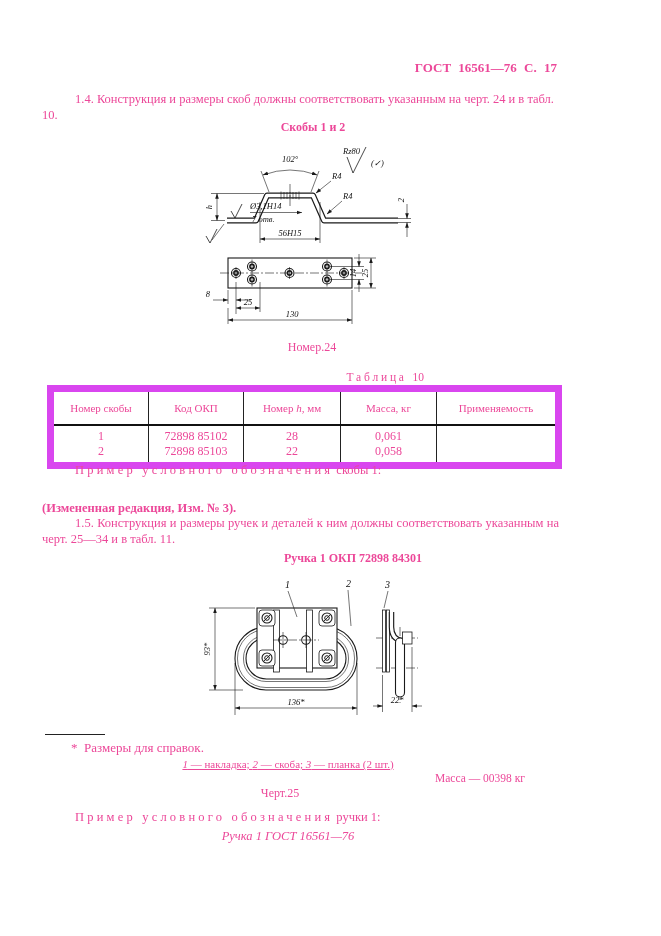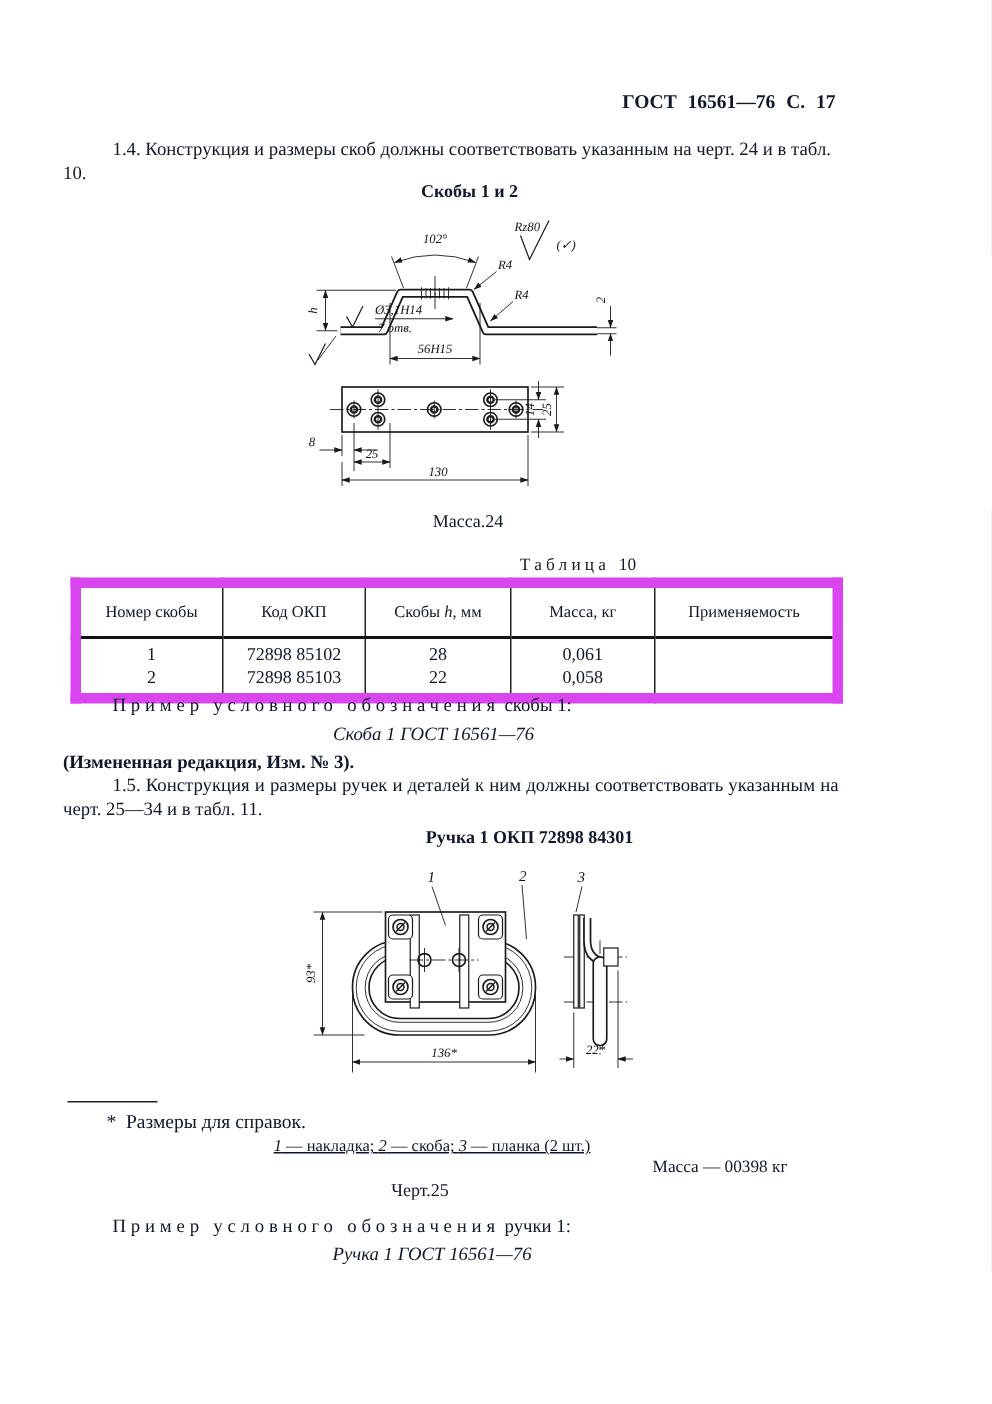--- a/index.html
+++ b/index.html
@@ -1,18 +1,18 @@
 <!DOCTYPE html>
 <html><head>
 <meta charset="utf-8">
 <style>
   html,body{margin:0;padding:0;background:#e8e8e8;}
   .page{
     position:relative;width:661px;height:936px;background:#ffffff;
-    font-family:"Liberation Serif", serif;color:#0f172a;overflow:hidden;
+    font-family:"Liberation Serif", serif;color:#ec4899;overflow:hidden;
     margin:0 auto;
   }
   .abs{position:absolute;}
   .center{text-align:center;}
   .it{font-style:italic;}
   .ls{letter-spacing:3.2px;}
   .body-text{font-size:12.5px;line-height:15.5px;}
   
   .hdr{top:60px;left:0;width:557px;text-align:right;font-weight:bold;font-size:13px;word-spacing:4px;}
   
@@ -198,37 +198,37 @@
       <text class="dimtxt" transform="rotate(-90 216 131)" x="216" y="131" text-anchor="middle">14</text>
     </g>
     <g>
       <line class="ln06" x1="214" y1="116" x2="236" y2="116"></line>
       <line class="ln06" x1="214" y1="146" x2="236" y2="146"></line>
       <line class="ln06" x1="231" y1="116" x2="231" y2="146" marker-start="url(#ah)" marker-end="url(#ah)"></line>
       <text class="dimtxt" transform="rotate(-90 227.5 131)" x="227.5" y="131" text-anchor="middle">25</text>
     </g>
   </svg>
 
-  <div class="abs chert24 center">Масса.24</div>
+  <div class="abs chert24 center">Номер.24</div>
 
   <div class="abs tbl-label"><span class="sp">Таблица</span>&nbsp;&nbsp;<span>10</span></div>
 
   <table class="t10">
     <colgroup>
         <col style="width:98px">
         <col style="width:95px">
         <col style="width:97px">
         <col style="width:96px">
         <col style="width:122px">
       </colgroup>
     <thead>
       <tr>
         <th>Номер скобы</th>
         <th>Код ОКП</th>
-        <th><span>Скобы </span><i>h</i><span>, мм</span></th>
+        <th><span>Номер </span><i>h</i><span>, мм</span></th>
         <th>Масса, кг</th>
         <th>Применяемость</th>
       </tr>
     </thead>
     <tbody>
       <tr>
         <td>1</td>
         <td>72898 85102</td>
         <td>28</td>
         <td>0,061</td>
@@ -238,21 +238,20 @@
         <td>2</td>
         <td>72898 85103</td>
         <td>22</td>
         <td>0,058</td>
         <td></td>
       </tr>
     </tbody>
   </table>
 
   <div class="abs ex1"><span class="ls">Пример условного обозначения</span> <span>скобы 1:</span></div>
-  <div class="abs desig1 center">Скоба 1 ГОСТ 16561—76</div>
 
   <div class="abs amend">(Измененная редакция, Изм. № 3).</div>
 
   <div class="abs p15 body-text">1.5. Конструкция и размеры ручек и деталей к ним должны соответствовать указанным на черт. 25—34 и в табл. 11.</div>
 
   <div class="abs t25 center fig-title">Ручка 1 ОКП 72898 84301</div>
 
   <svg style="left:185px;top:575px;" width="285" height="155" viewBox="0 0 285 155">
 
     <g>

